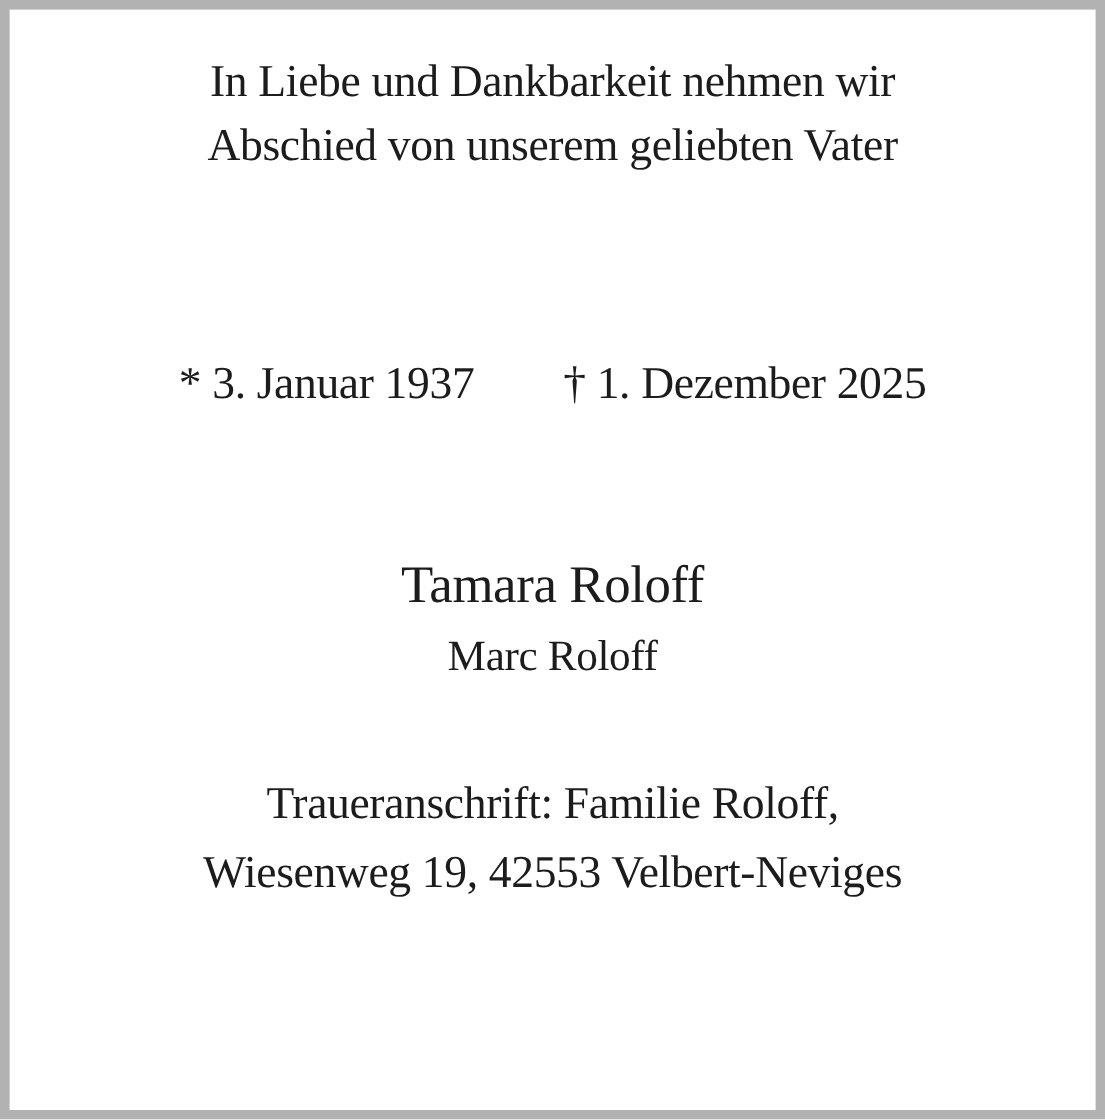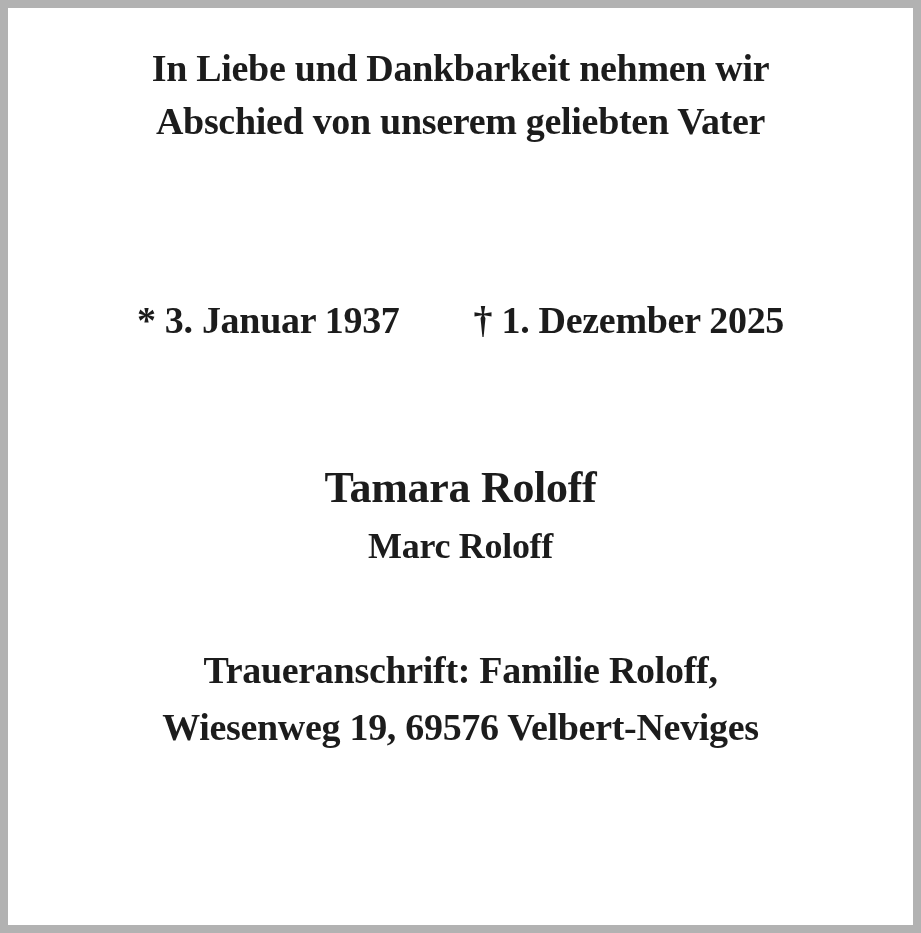--- a/index.html
+++ b/index.html
@@ -1,20 +1,20 @@
 <!DOCTYPE html>
 <html style="--text-color: #1c1c1c; --bg-color: #ffffff; --border-color: #b2b2b2;"><head>
 <meta charset="utf-8">
 <style>
   :root {
     --text-color: #1c1c1c;
     --bg-color: #ffffff;
     --border-color: #b2b2b2;
   }
-  * { box-sizing: border-box; font-weight: bold; }
+  * { box-sizing: border-box; }
   html, body {
     margin: 0;
     padding: 0;
     background: var(--bg-color);
   }
   .page {
     position: relative;
     width: 921px;
     height: 933px;
     background: var(--bg-color);
@@ -93,17 +93,17 @@
     <span>† 1. Dezember 2025</span>
   </div>
 
 
   <div class="line mourner-1">Tamara Roloff</div>
 
   <div class="line mourner-2">Marc Roloff</div>
 
   <div class="line address">
     <div>Traueranschrift: Familie Roloff,</div>
-    <div>Wiesenweg 19, 69576 Velbert-Neviges</div>
+    <div>Wiesenweg 19, 42553 Velbert-Neviges</div>
   </div>
 
 
 </div>
 
 </body></html>

